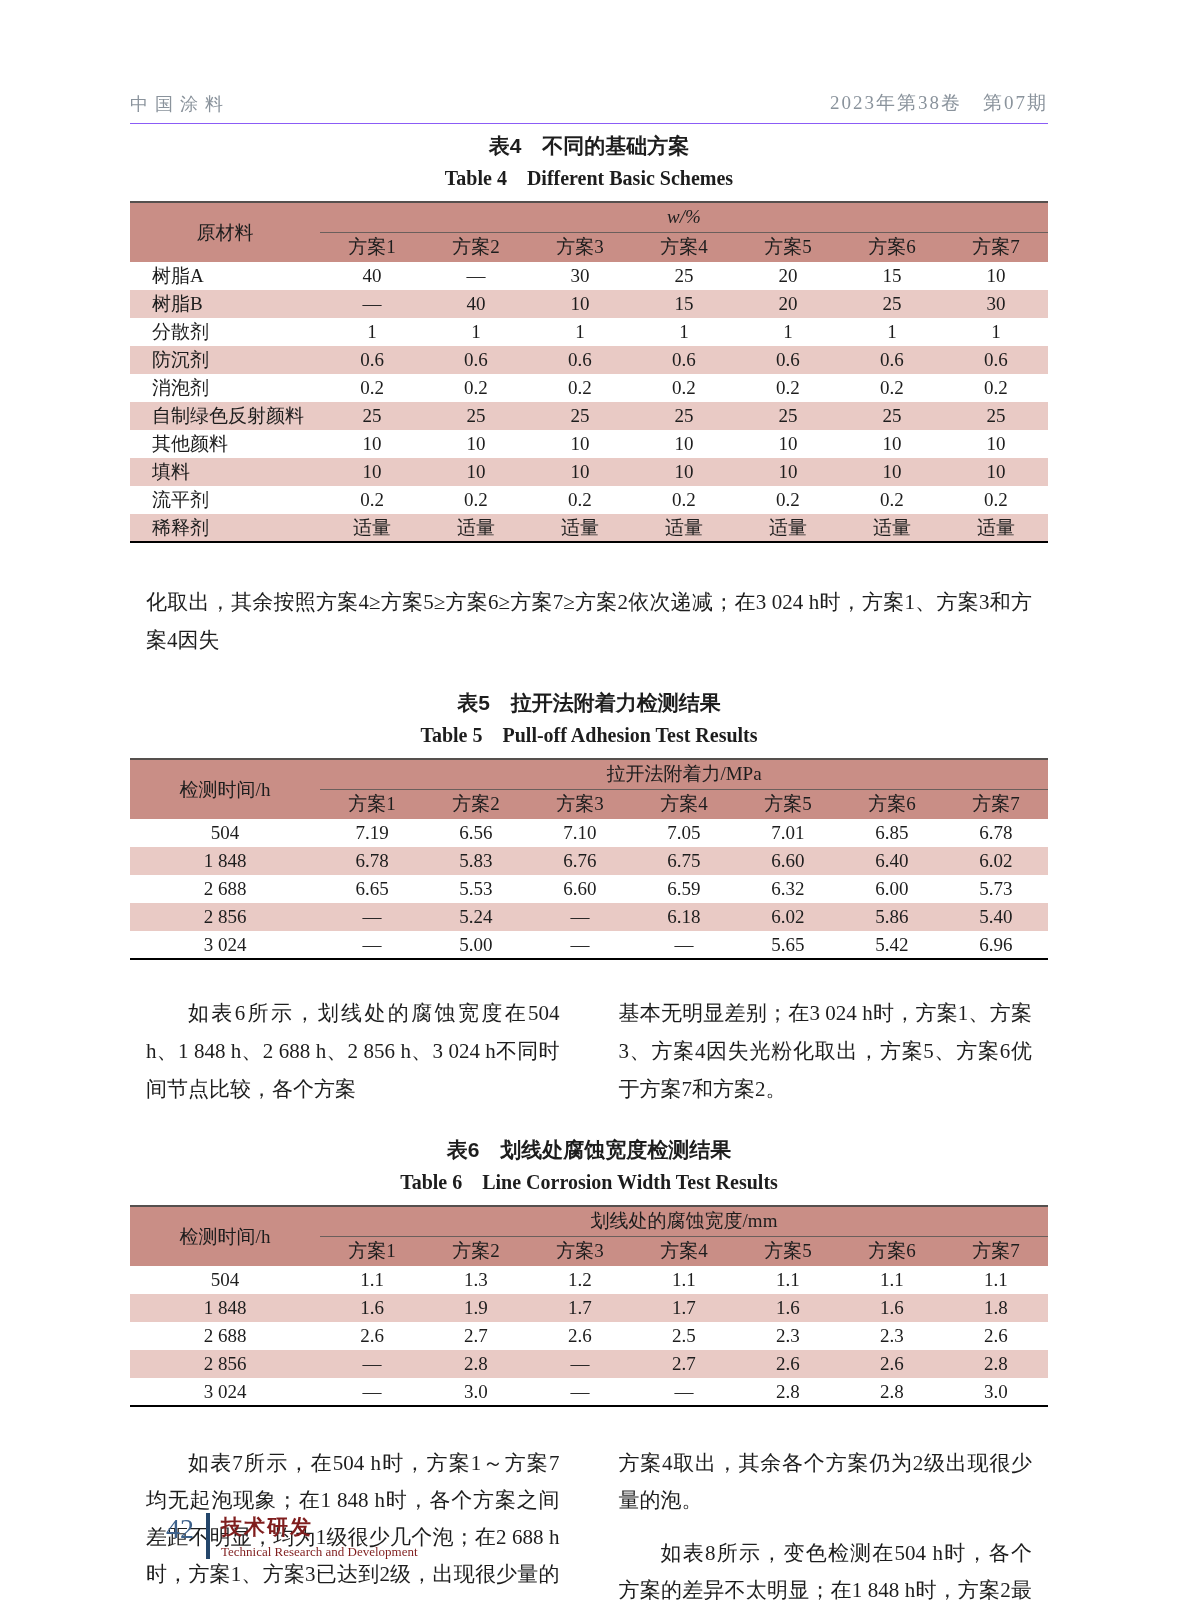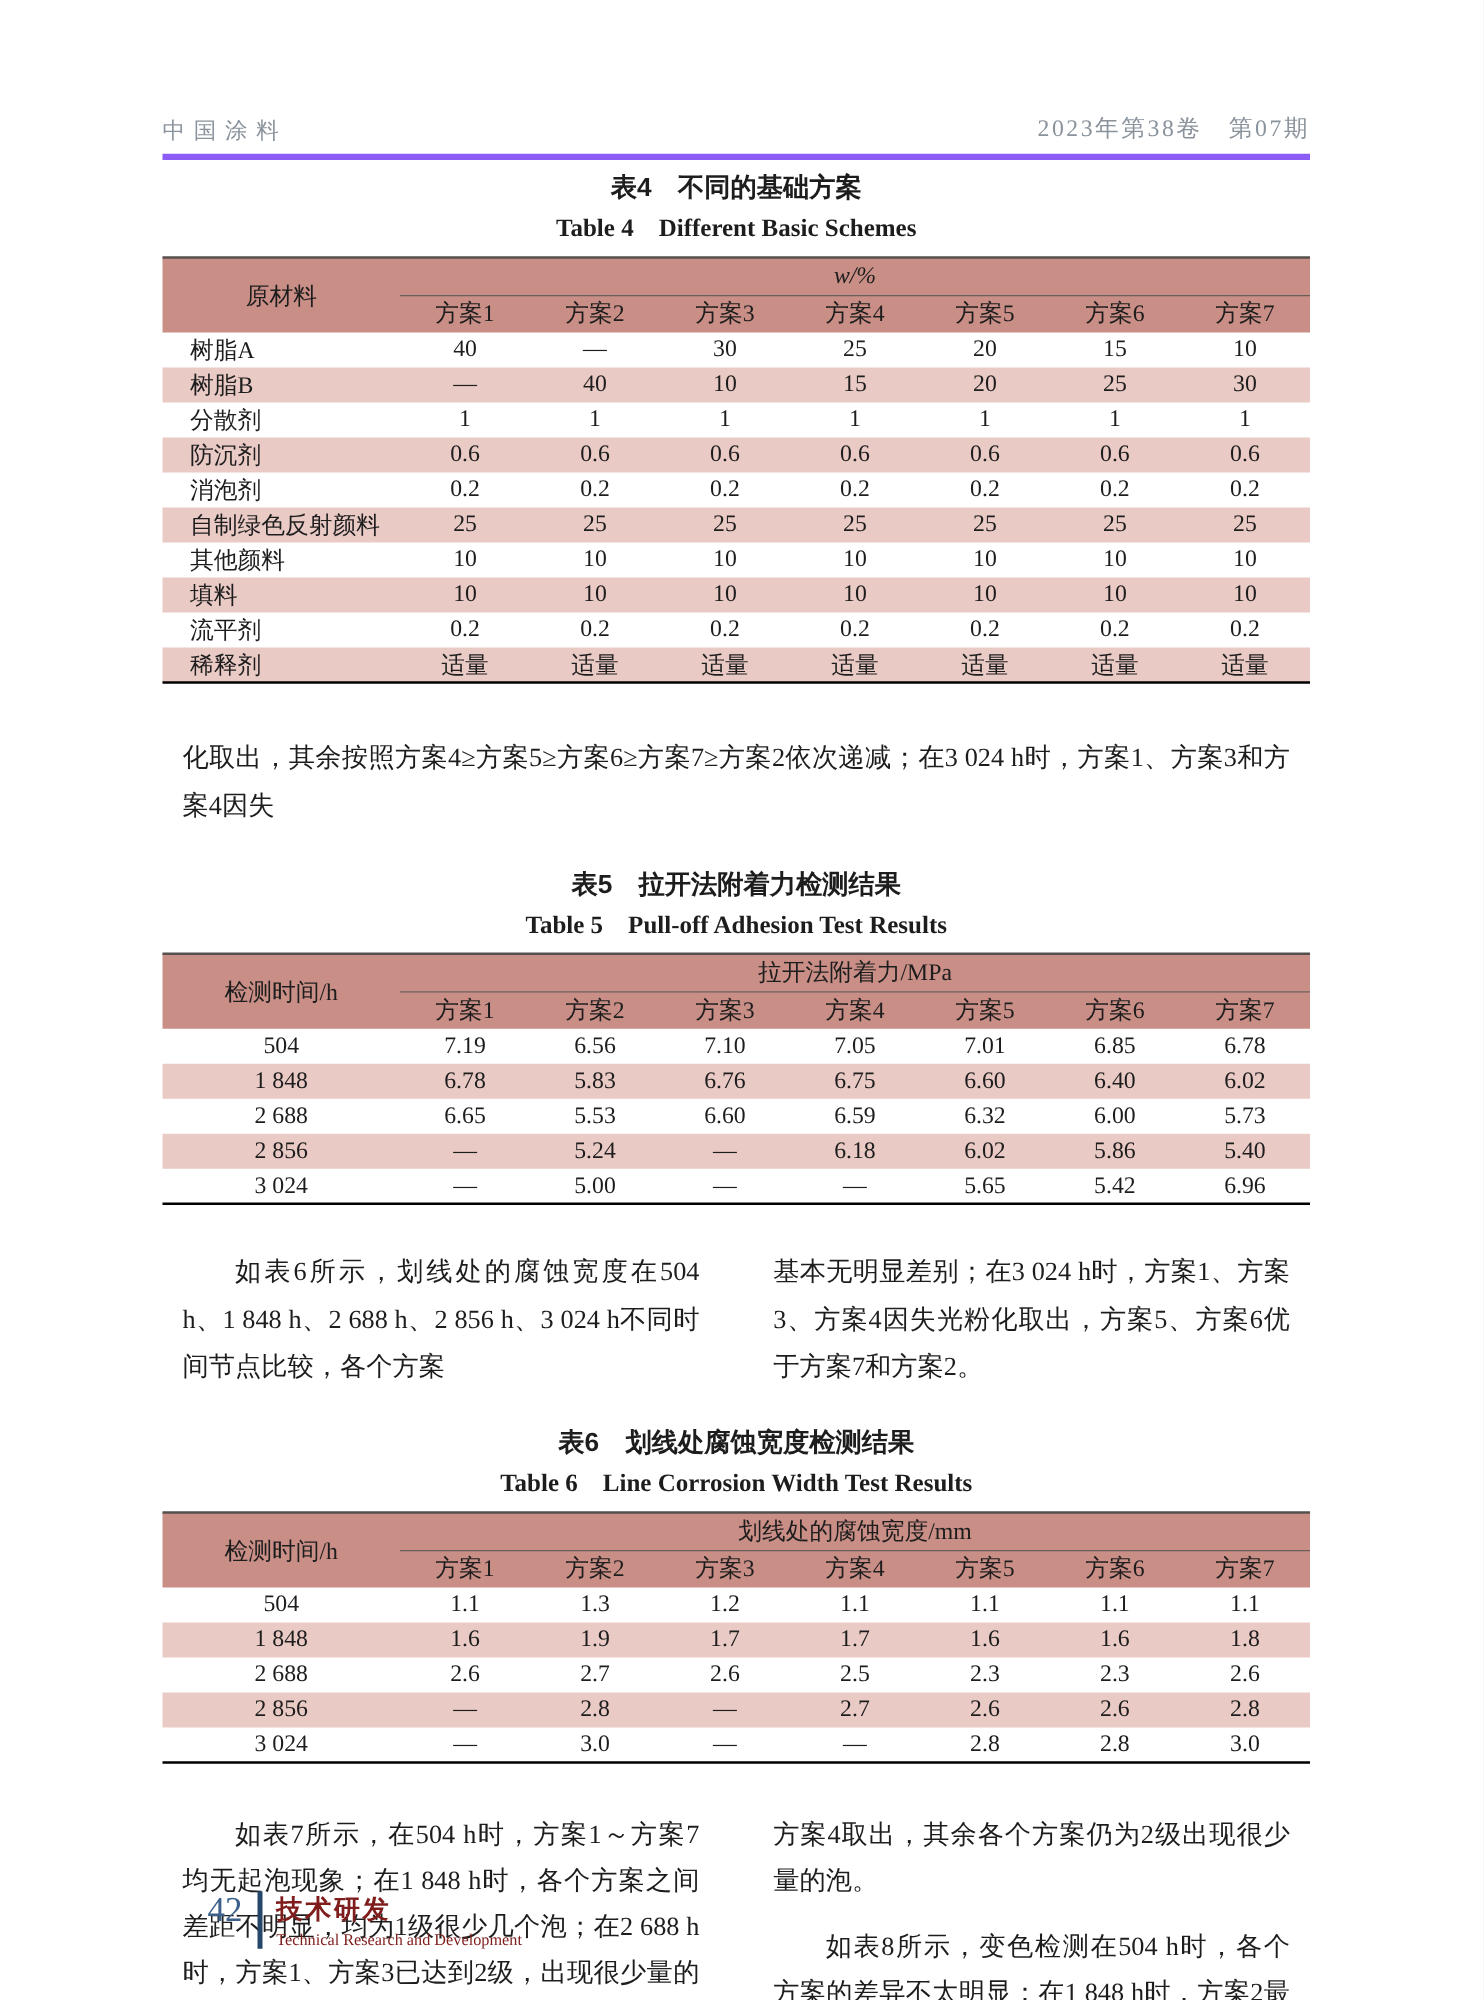--- a/index.html
+++ b/index.html
@@ -12,21 +12,21 @@
   *{margin:0;padding:0;box-sizing:border-box;}
   html,body{background:#e9e9e9;}
   .page{
     width:1187px;height:1600px;margin:0 auto;background:#ffffff;
     font-family:"Liberation Serif","DejaVu Serif",serif;color:#1d1d1d;
     position:relative;padding:78px 139px 0 130px;overflow:hidden;
   }
   
   .page-header{
     display:flex;justify-content:space-between;align-items:flex-end;
-    border-bottom:5px solid #8b5cf6;padding-bottom:7px;color:var(--header-text);
+    border-bottom:1px solid #8b5cf6;padding-bottom:7px;color:var(--header-text);
   }
   .journal-name{font-size:18px;letter-spacing:7px;font-family:"Liberation Sans","DejaVu Sans",sans-serif;}
   .issue-info{font-size:19px;letter-spacing:2px;margin-top:12px;}
   
   .caption-block{text-align:center;}
   .cap-cn{font-size:21px;font-weight:bold;font-family:"Liberation Sans","DejaVu Sans",sans-serif;}
   .cap-en{font-size:20px;font-weight:bold;margin-top:5px;}
   .cap4{margin-top:8px;}
   .cap5{margin-top:14px;}
   .cap6{margin-top:12px;}

